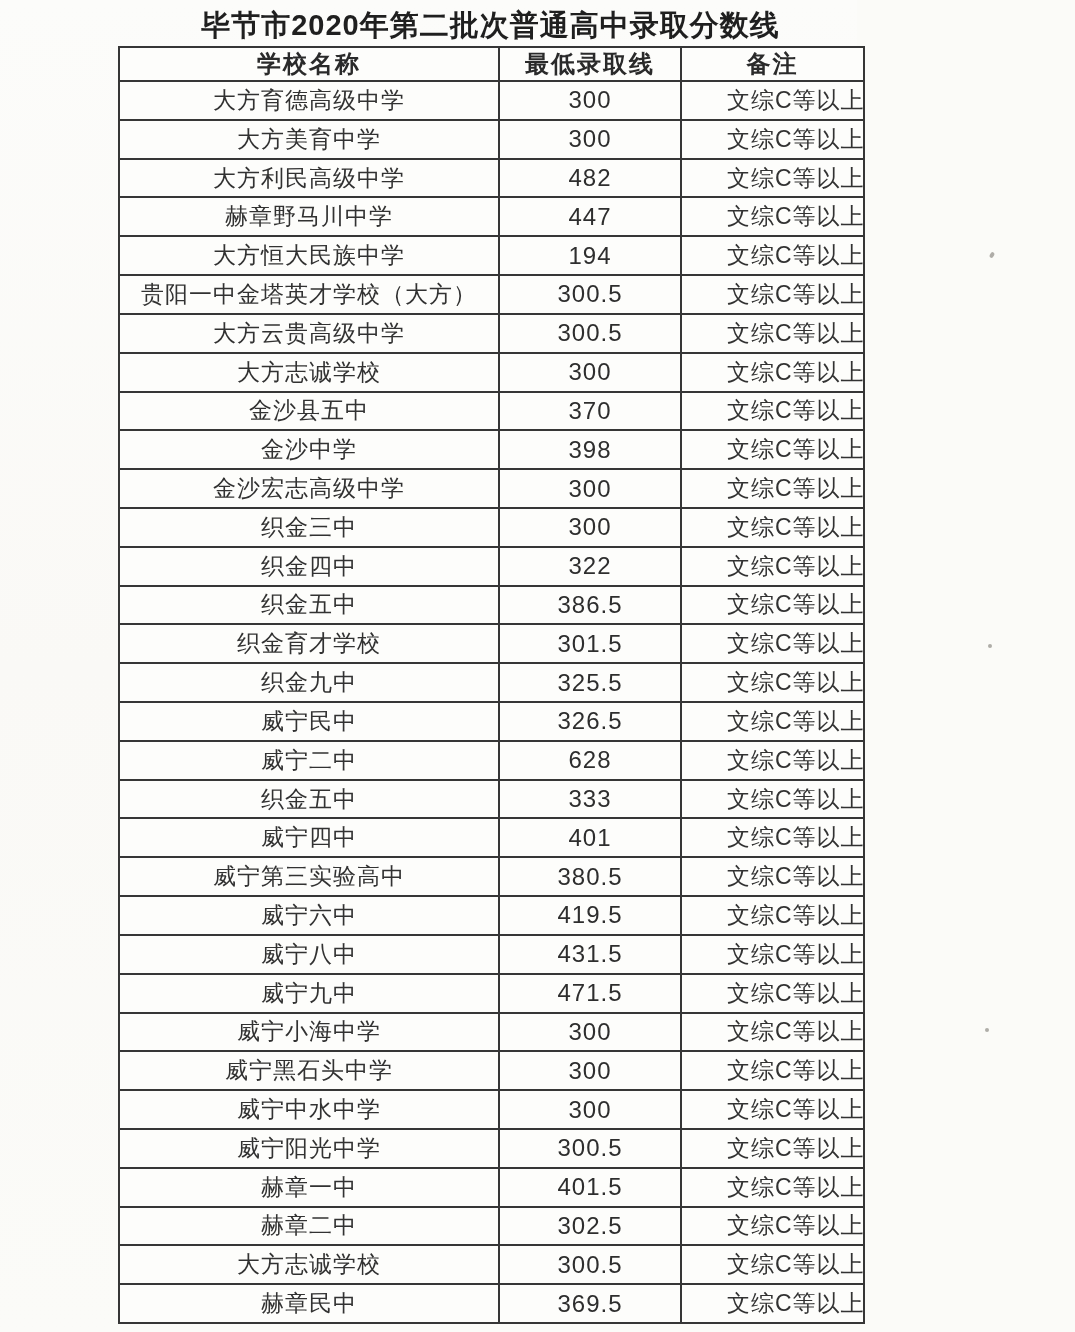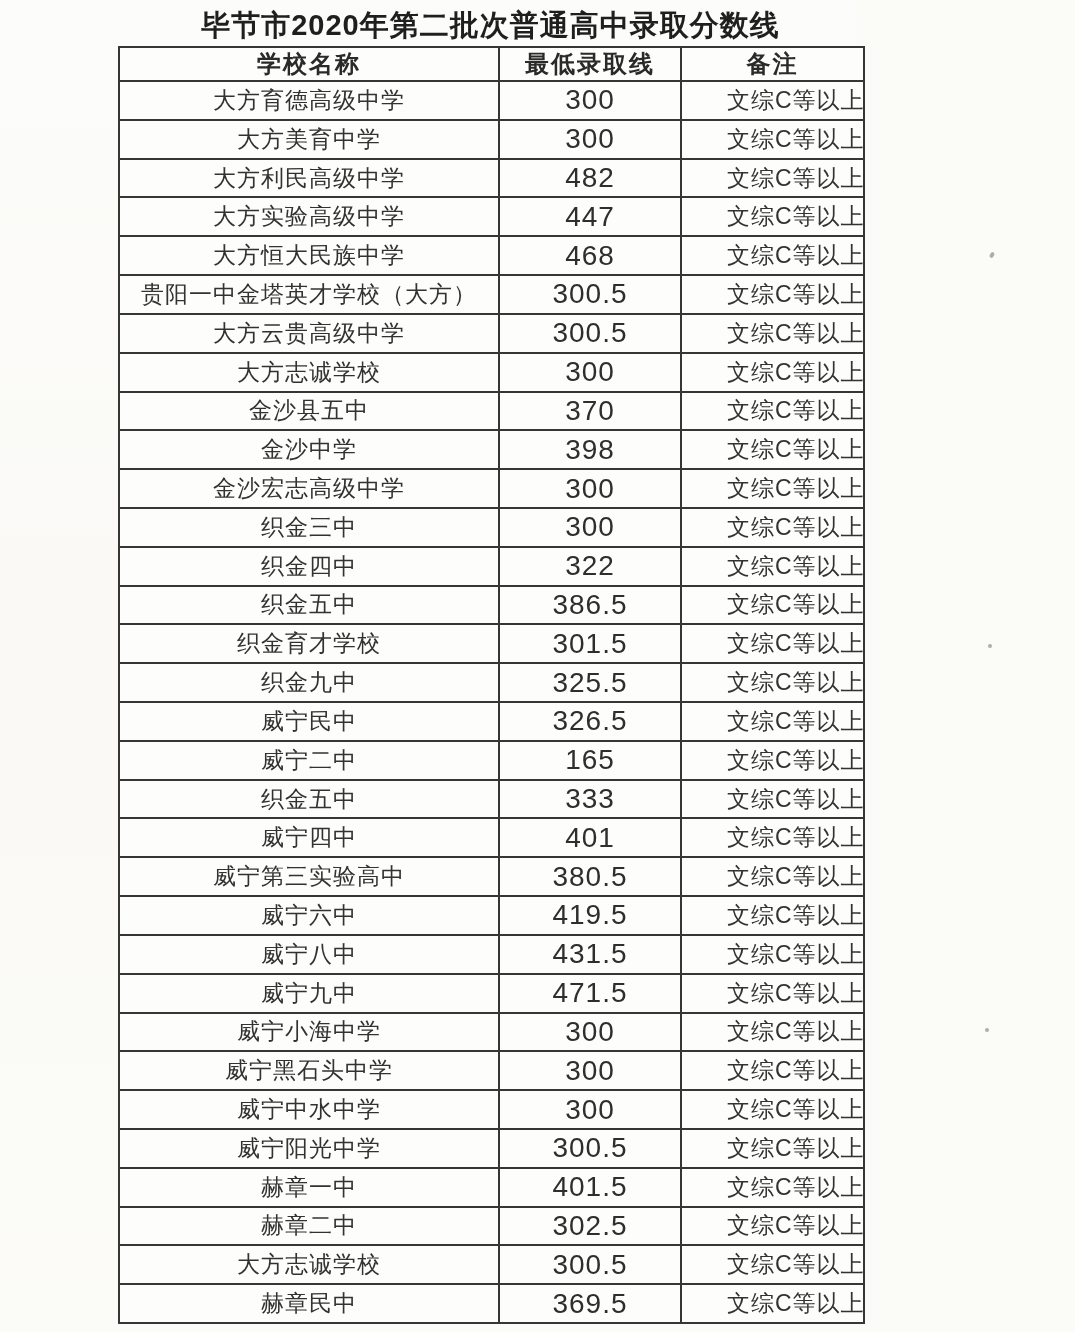--- a/index.html
+++ b/index.html
@@ -48,21 +48,21 @@
     overflow: hidden;
     white-space: nowrap;
   }
   th {
     font-size: 24px;
     font-weight: 700;
     letter-spacing: 2px;
     color: #2a2a2a;
   }
   td.cell-school { font-size: 23px; letter-spacing: 1px; color: #323232; }
-  td.cell-score  { font-size: 28px; letter-spacing: 1px; color: #2e2e2e; }
+  td.cell-score  { font-size: 24px; letter-spacing: 1px; color: #2e2e2e; }
   td.cell-remark { font-size: 23px; letter-spacing: 1px; color: #323232; padding-left: 45px; }
   col.c-school { width: 380px; }
   col.c-score  { width: 182px; }
   col.c-remark { width: 183px; }
   .speck {
     position: absolute;
     background: #8f8c86;
     border-radius: 50%;
     opacity: 0.7;
   }
@@ -103,28 +103,28 @@
     <td class="cell-remark">文综C等以上</td>
   </tr>
 
   <tr>
     <td class="cell-school">大方利民高级中学</td>
     <td class="cell-score">482</td>
     <td class="cell-remark">文综C等以上</td>
   </tr>
 
   <tr>
-    <td class="cell-school">大方实验高级中学</td>
+    <td class="cell-school">赫章野马川中学</td>
     <td class="cell-score">447</td>
     <td class="cell-remark">文综C等以上</td>
   </tr>
 
   <tr>
     <td class="cell-school">大方恒大民族中学</td>
-    <td class="cell-score">468</td>
+    <td class="cell-score">194</td>
     <td class="cell-remark">文综C等以上</td>
   </tr>
 
   <tr>
     <td class="cell-school">贵阳一中金塔英才学校（大方）</td>
     <td class="cell-score">300.5</td>
     <td class="cell-remark">文综C等以上</td>
   </tr>
 
   <tr>
@@ -188,21 +188,21 @@
   </tr>
 
   <tr>
     <td class="cell-school">威宁民中</td>
     <td class="cell-score">326.5</td>
     <td class="cell-remark">文综C等以上</td>
   </tr>
 
   <tr>
     <td class="cell-school">威宁二中</td>
-    <td class="cell-score">165</td>
+    <td class="cell-score">628</td>
     <td class="cell-remark">文综C等以上</td>
   </tr>
 
   <tr>
     <td class="cell-school">织金五中</td>
     <td class="cell-score">333</td>
     <td class="cell-remark">文综C等以上</td>
   </tr>
 
   <tr>

